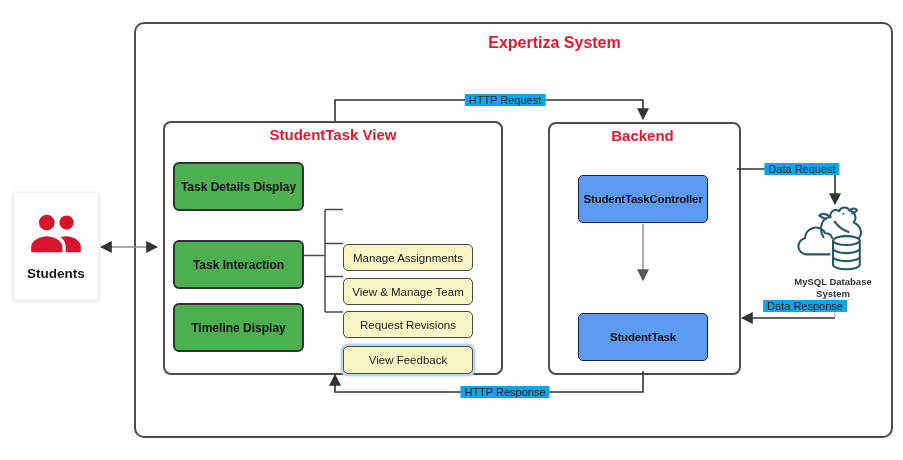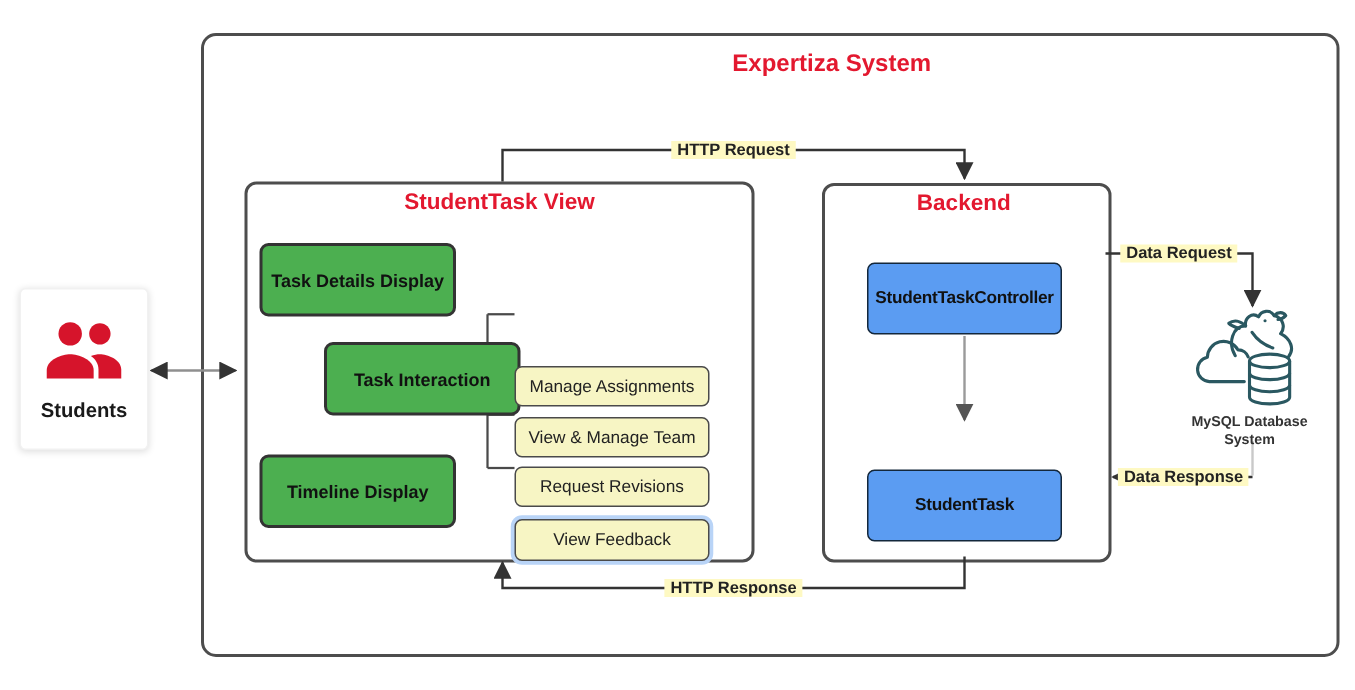--- a/index.html
+++ b/index.html
@@ -22,21 +22,21 @@
   .be-title{left:548px;top:127px;width:189px;}
 
   .stv{left:163px;top:121px;width:336px;height:250px;border-radius:8px;}
   .be {left:548px;top:122px;width:189px;height:249px;border-radius:8px;}
 
   
   .node{position:absolute;display:flex;align-items:center;justify-content:center;
         text-align:center;color:#111;box-sizing:border-box;}
   .green{left:173px;width:131px;height:49px;background:#4caf50;border:2px solid #333;
          border-radius:6px;font-size:12px;font-weight:bold;}
-  .g1{top:162px;} .g2{top:228px;margin-left:43px;} .g3{top:303px;}
+  .g1{top:162px;} .g2{top:240px;} .g3{top:303px;}
   .yellow{left:343px;width:130px;height:27px;background:#f7f5c4;border:1.5px solid #4a4a4a;
           border-radius:5px;font-size:11.5px;color:#222;margin-top:48px;}
   .y1{top:196px;} .y2{top:230px;} .y3{top:263px;}
   .y4{top:298px;height:28px;box-shadow:0 0 0 2.5px #b9d4f7;}
   .blue{left:578px;width:130px;height:48px;background:#5b9cf2;border:1.5px solid #13273b;
         border-radius:5px;font-size:11.5px;font-weight:bold;letter-spacing:-0.2px;white-space:nowrap;}
   .b1{top:175px;} .b2{top:301px;margin-top:12px;}
 
   
   .actor-card{position:absolute;left:13px;top:192px;width:84px;height:106px;background:#fff;
@@ -45,22 +45,22 @@
   .actor-icon{width:56px;height:46px;margin-bottom:8px;}
   .actor-label{font-size:13.5px;font-weight:bold;color:#1a1a1a;}
 
   
   .db-wrap{position:absolute;left:786px;top:203px;width:94px;display:flex;flex-direction:column;
            align-items:center;z-index:10;}
   .db-icon{width:76px;height:70px;}
   .db-label{margin-top:3px;font-size:9.5px;font-weight:bold;color:#333;text-align:center;line-height:1.25;}
 
   
-  .lbl{position:absolute;transform:translate(-50%,-50%);background:#fef9c3;padding:0 4px;
-       font-size:11px;font-weight:bold;color:#222;white-space:nowrap;}
+  .lbl{position:absolute;transform:translate(-50%,-50%);background:#0ea5e9;padding:0 4px;
+       font-size:11px;font-weight:normal;color:#222;white-space:nowrap;margin-left:16px;}
 </style>
 </head>
 <body>
 
 <div class="stage">
 
   <div class="groupbox outer"></div>
   <div class="groupbox stv"></div>
   <div class="groupbox be"></div>
 
@@ -144,15 +144,15 @@
         <path d="M44 60.6 a15.5 5.2 0 0 0 31 0" fill="none"></path>
       </g>
       <circle cx="56" cy="11" r="1.2" fill="#2a5861"></circle>
     </svg>
     <div class="db-label">MySQL Database System</div>
   </div>
 
   <span class="lbl" style="left:489px;top:100px;">HTTP Request</span>
   <span class="lbl" style="left:489px;top:392px;">HTTP Response</span>
   <span class="lbl" style="left:786px;top:169px;">Data Request</span>
-  <span class="lbl" style="left:789px;top:318px;">Data Response</span>
+  <span class="lbl" style="left:789px;top:306px;">Data Response</span>
 
 </div>
 
 </body></html>

